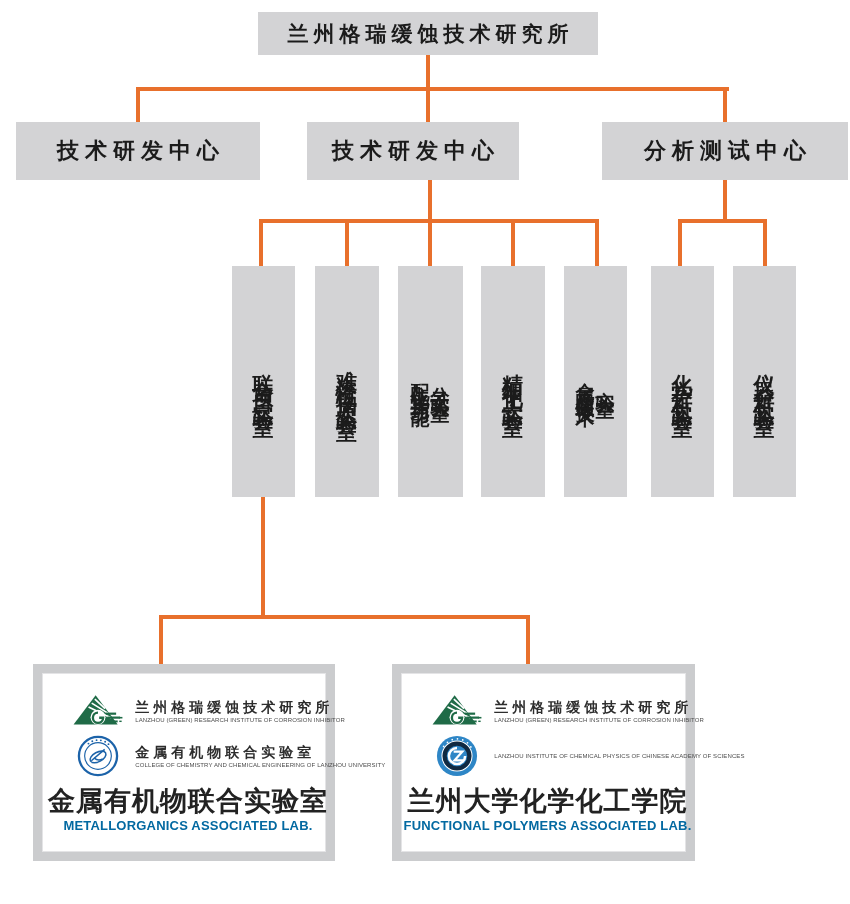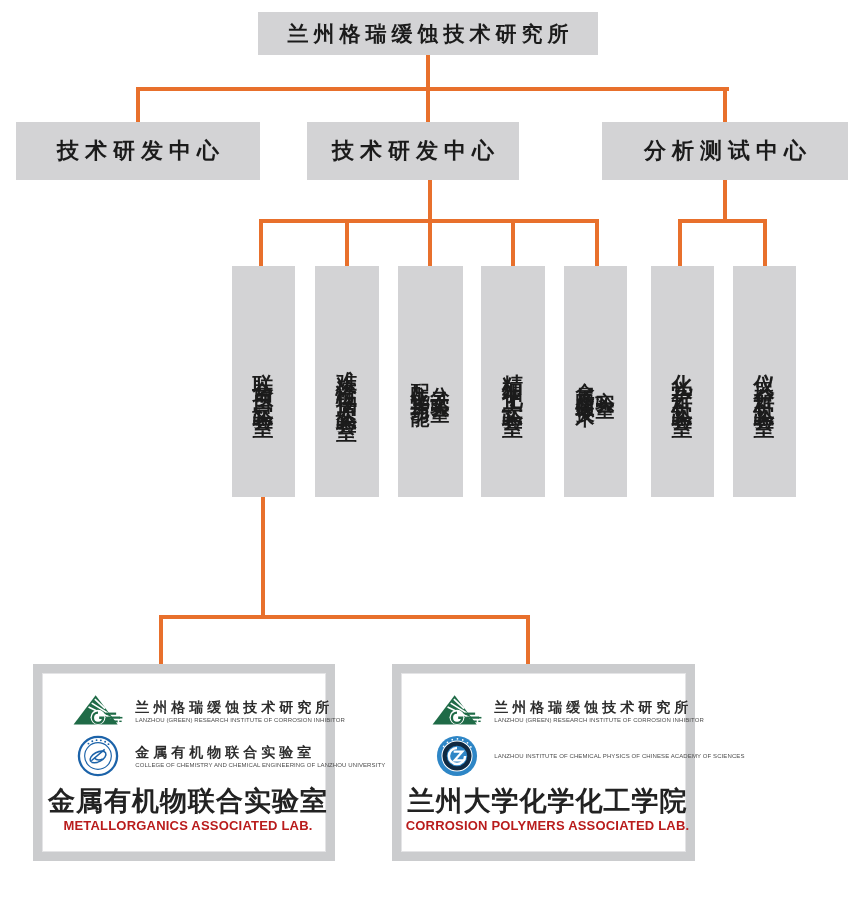--- a/index.html
+++ b/index.html
@@ -39,21 +39,21 @@
                 display:flex;flex-direction:column;align-items:center;justify-content:center;
                 padding:6px 8px;gap:5px;}
   .partner-row{display:flex;align-items:center;gap:9px;width:96%;justify-content:flex-start;padding-left:14px;}
   .partner-logo{width:56px;display:flex;align-items:center;justify-content:center;flex:0 0 56px;}
   .partner-text{display:flex;flex-direction:column;gap:2px;}
   .partner-zh{font-weight:bold;font-size:14px;letter-spacing:4px;color:#2d2d2d;white-space:nowrap;line-height:1.1;}
   .partner-zh.tight{letter-spacing:0.5px;font-size:15px;}
   .partner-en{font-size:6px;color:#4c4c4c;white-space:nowrap;letter-spacing:0.1px;}
   .plaque-title{display:flex;flex-direction:column;align-items:center;margin-top:4px;padding-left:8px;}
   .plaque-title-zh{font-size:27px;font-weight:bold;letter-spacing:1px;color:#222;white-space:nowrap;line-height:1.15;}
-  .plaque-title-en{font-size:13px;font-weight:bold;color:#b91c1c;white-space:nowrap;letter-spacing:0.2px;}
+  .plaque-title-en{font-size:13px;font-weight:bold;color:#0369a1;white-space:nowrap;letter-spacing:0.2px;}
 </style>
 </head>
 <body>
 
 <div class="canvas">
 
   <div class="seg v" style="left:426px;top:55px;height:67px;"></div>
   <div class="seg h" style="left:136px;top:87px;width:593px;"></div>
   <div class="seg v" style="left:136px;top:87px;height:35px;"></div>
   <div class="seg v" style="left:723px;top:87px;height:35px;"></div>
@@ -210,18 +210,18 @@
               <circle cx="36.5" cy="12.5" r="0.9"></circle>
             </g>
           </svg>
         </span>
         <span class="partner-text">
           <span class="partner-en">LANZHOU INSTITUTE OF CHEMICAL PHYSICS OF CHINESE ACADEMY OF SCIENCES</span>
         </span>
       </div>
       <div class="plaque-title">
         <span class="plaque-title-zh">兰州大学化学化工学院</span>
-        <span class="plaque-title-en">CORROSION POLYMERS ASSOCIATED LAB.</span>
+        <span class="plaque-title-en">FUNCTIONAL POLYMERS ASSOCIATED LAB.</span>
       </div>
     </div>
   </div>
 
 </div>
 
 </body></html>

